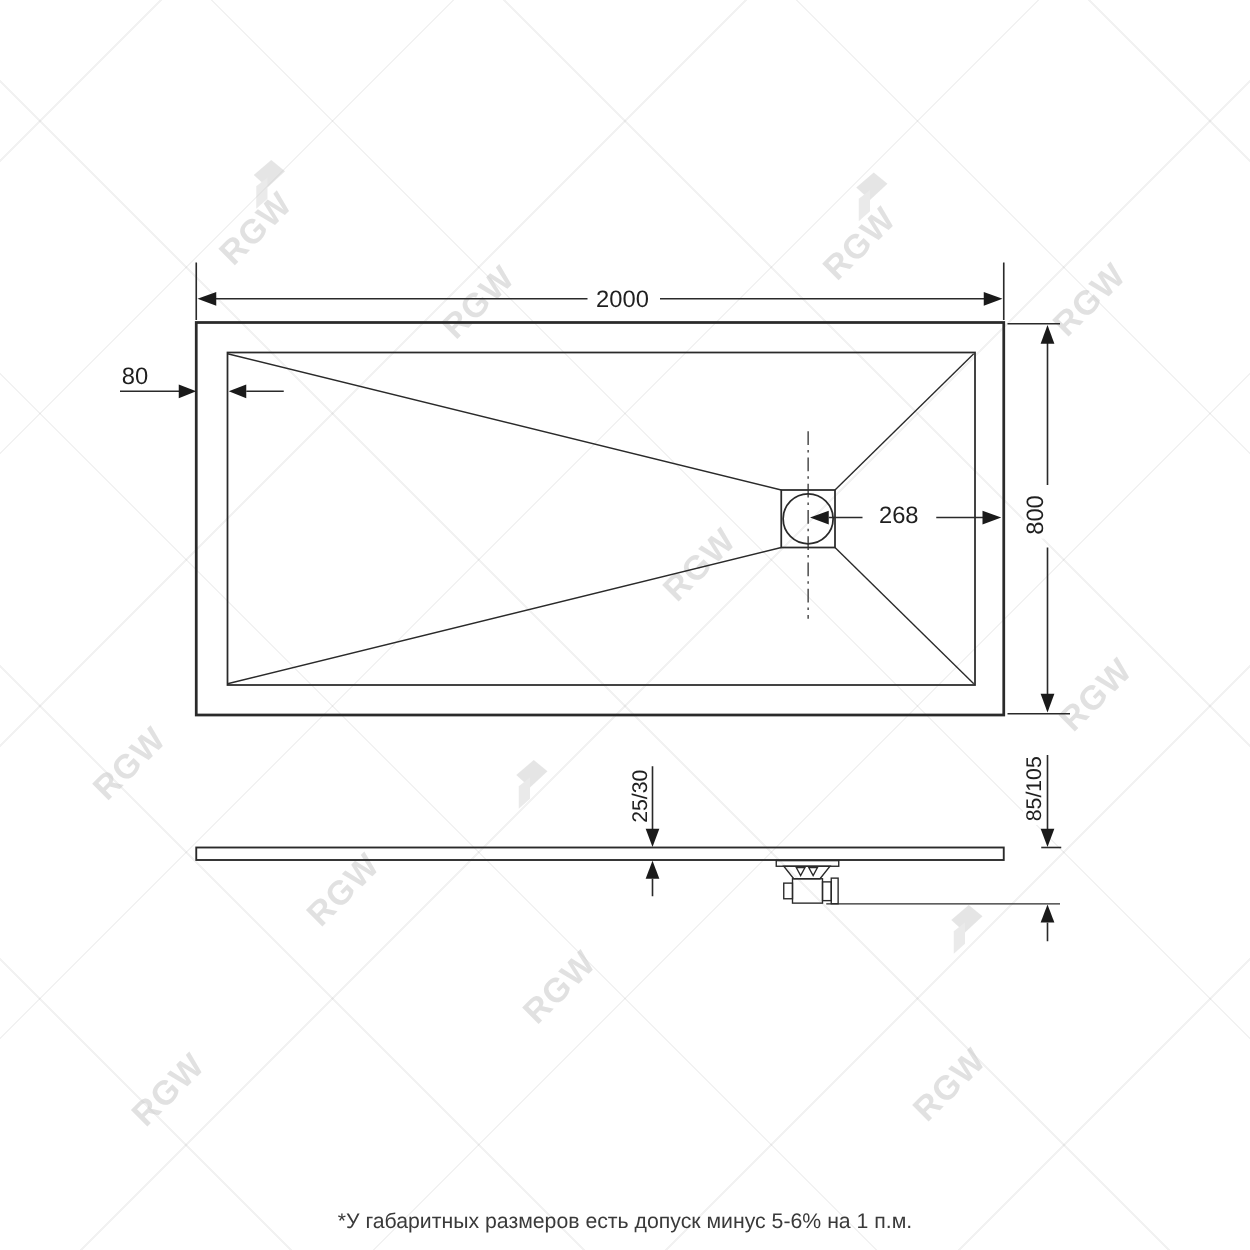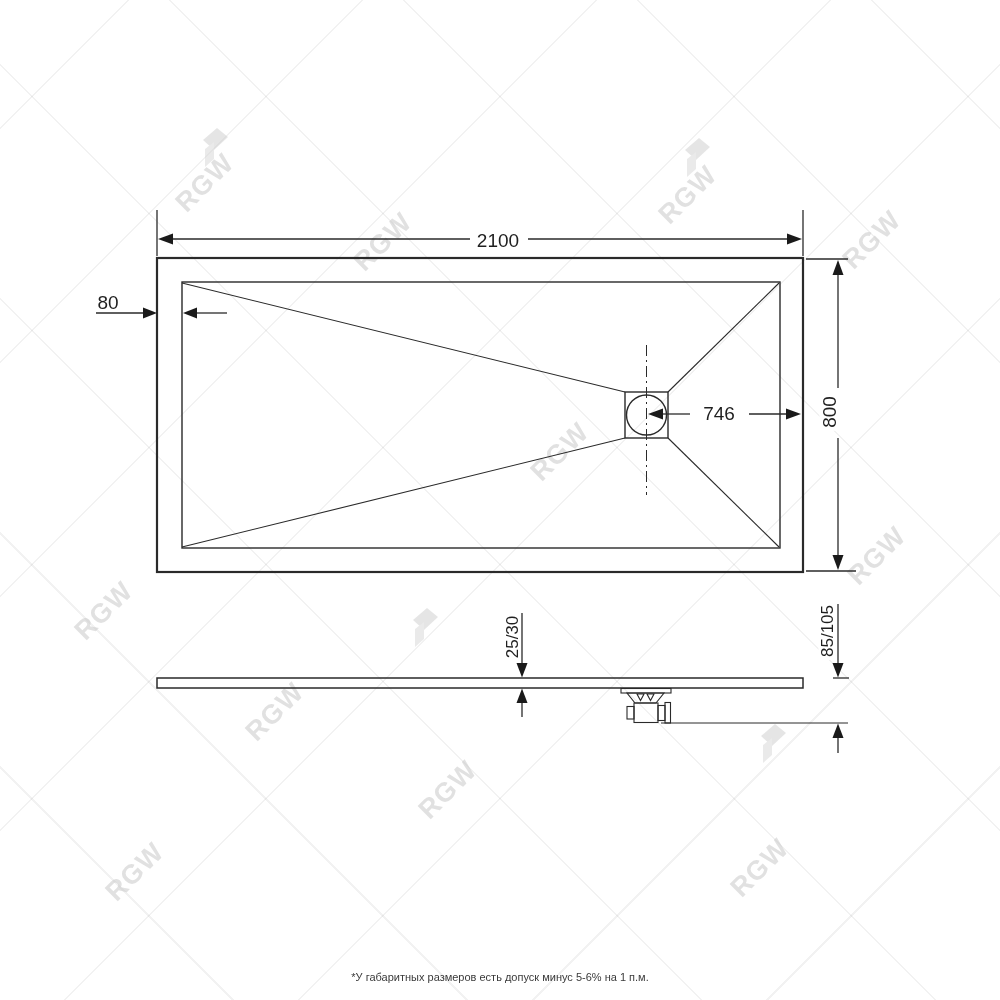--- a/index.html
+++ b/index.html
@@ -27,21 +27,21 @@
   svg.draw{position:absolute;left:0;top:0;}
   .dim{
     position:absolute;transform:translate(-50%,-50%);
     font-size:19px;color:#1f1f1f;background:#fff;padding:0 3px;line-height:1;
     white-space:nowrap;
   }
   .dim.small{font-size:17px;}
   .dim.rot{transform:translate(-50%,-50%) rotate(-90deg);}
   .footnote{
     position:absolute;left:500px;top:977px;transform:translate(-50%,-50%);
-    font-size:11px;color:#3a3a3a;white-space:nowrap;
+    font-size:17px;color:#3a3a3a;white-space:nowrap;
   }
 </style>
 </head>
 <body>
 
 <div class="canvas">
 
   <div class="lattice"></div>
 
   <span class="wm" style="left:205px;top:183px">RGW</span>
@@ -147,22 +147,22 @@
 
     <g stroke-width="1.3">
       <line x1="833" y1="678" x2="849" y2="678"></line>
       <line x1="838" y1="604" x2="838" y2="664"></line>
       <polygon points="838,677.5 832.5,663 843.5,663" fill="#1a1a1a" stroke="none"></polygon>
       <polygon points="838,723.5 832.5,738 843.5,738" fill="#1a1a1a" stroke="none"></polygon>
       <line x1="838" y1="738" x2="838" y2="753"></line>
     </g>
   </svg>
 
-  <div class="dim" style="left:498px;top:240px">2100</div>
+  <div class="dim" style="left:498px;top:240px">2000</div>
   <div class="dim" style="left:108px;top:302px">80</div>
-  <div class="dim" style="left:719px;top:413px">746</div>
+  <div class="dim" style="left:719px;top:413px">268</div>
   <div class="dim rot" style="left:829px;top:412px">800</div>
   <div class="dim rot small" style="left:512px;top:637px">25/30</div>
   <div class="dim rot small" style="left:827px;top:631px">85/105</div>
 
   <div class="footnote">*У габаритных размеров есть допуск минус  5-6% на 1 п.м.</div>
 
 </div>
 
 </body></html>

